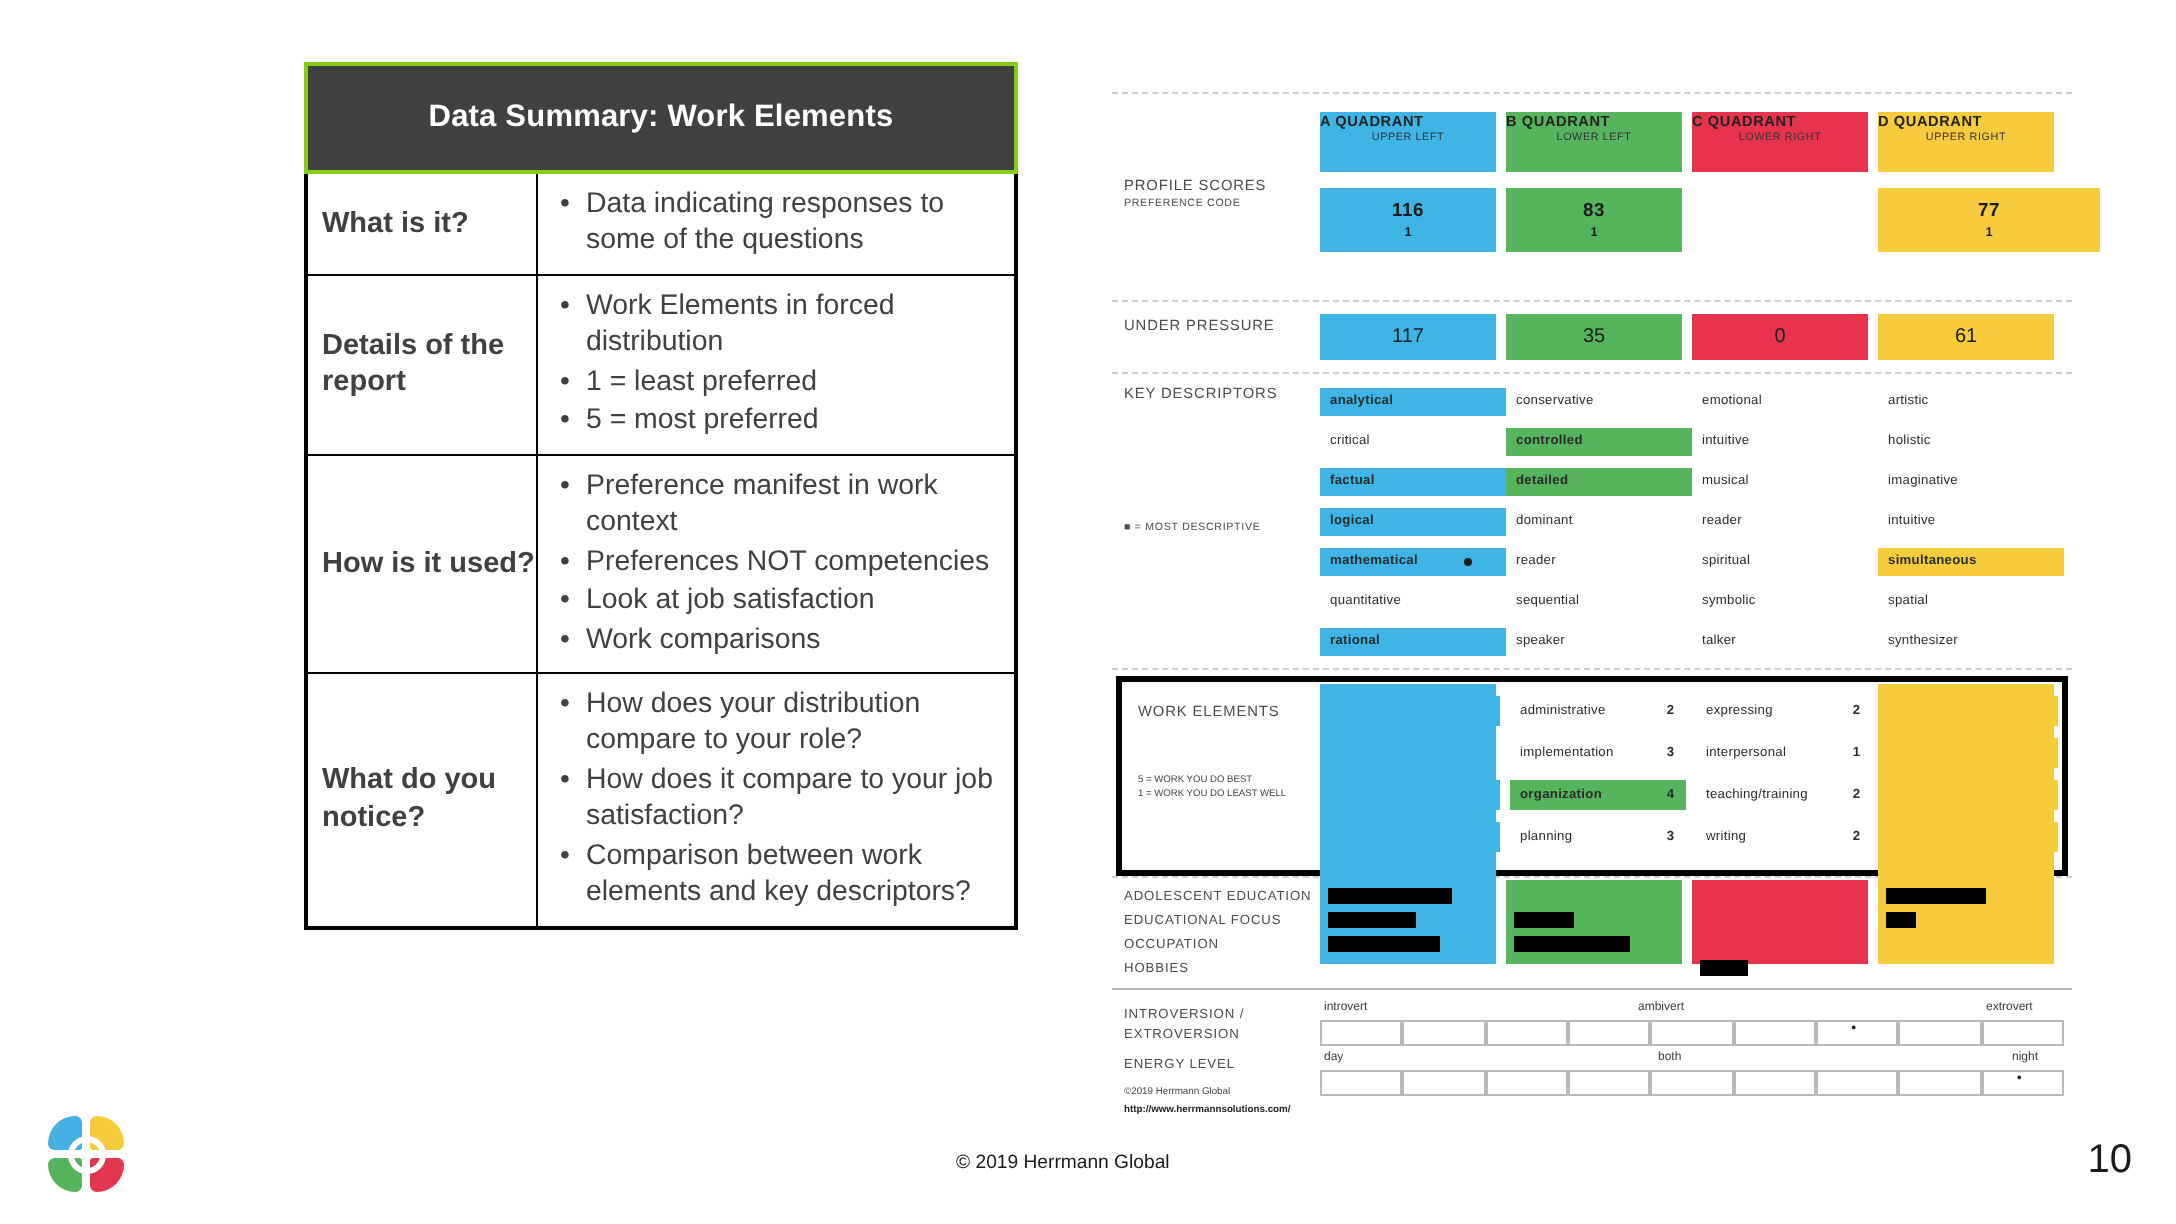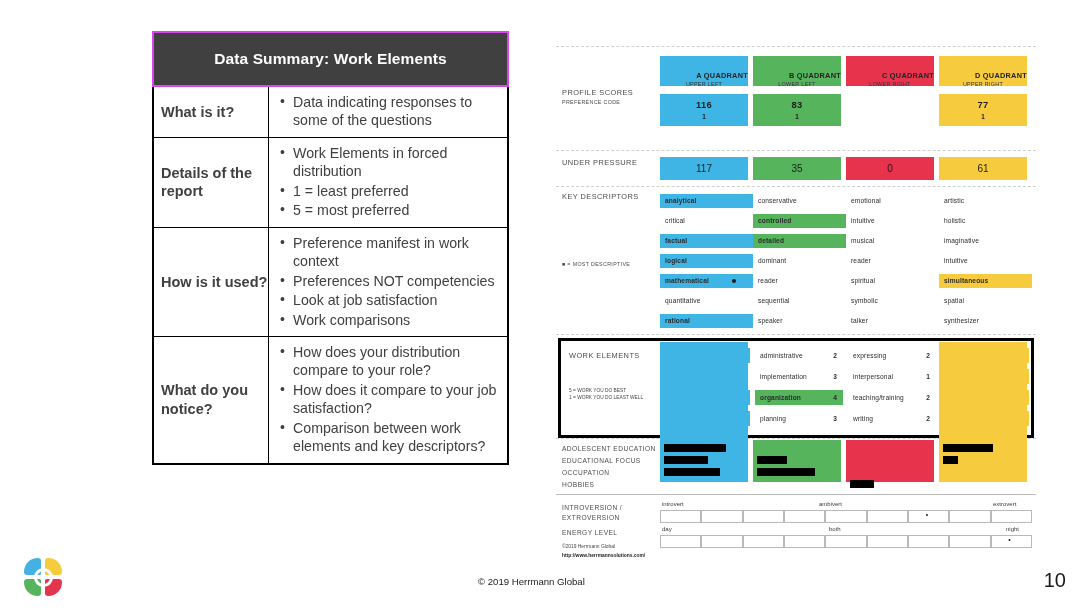--- a/index.html
+++ b/index.html
@@ -12,21 +12,21 @@
   
   #summary-table{
     position:absolute;left:152px;top:31px;width:357px;
     border:2px solid #000;border-collapse:collapse;
     background:#fff;
   }
   #summary-table .hdr-row td{
     background:#404040;color:#ffffff;
     font-size:15.5px;font-weight:bold;text-align:center;
     padding:17px 6px;letter-spacing:.1px;
-    border:2px solid #d946ef;
+    border:2px solid #84cc16;
   }
   #summary-table td{
     border:1.6px solid #000;
     vertical-align:middle;
   }
   #summary-table td.lbl{
     width:107px;padding:6px 0 6px 7px;
     font-size:14.5px;font-weight:bold;color:#404040;line-height:1.28;
   }
   #summary-table td.body{
@@ -79,22 +79,22 @@
         border-top:1px dashed #cfcfcf;}
   .rsect-label{
     position:absolute;color:#4b4b4b;font-size:7.4px;letter-spacing:.45px;
     white-space:nowrap;
   }
   .rsect-sub{
     position:absolute;color:#4b4b4b;font-size:5.3px;letter-spacing:.35px;
     white-space:nowrap;
   }
   .qblock{position:absolute;height:30px;}
-  .qname{font-size:7.3px;font-weight:bold;color:#222;text-align:right;
-         letter-spacing:.3px;padding-top:15px;}
+  .qname{font-size:7.3px;font-weight:bold;color:#222;text-align:left;
+         letter-spacing:.3px;padding-top:0;}
   .qsub{font-size:5.4px;color:#333;text-align:center;letter-spacing:.3px;margin-top:1px;}
   .vblock{position:absolute;height:32px;text-align:center;}
   .vbig{font-size:9.4px;font-weight:bold;color:#1d1d1d;padding-top:5px;letter-spacing:.3px;}
   .vsml{font-size:6.4px;font-weight:bold;color:#1d1d1d;margin-top:3px;}
   .pblock{position:absolute;height:23px;text-align:center;}
   .pval{font-size:10px;color:#1d1d1d;line-height:23px;}
 
   .kd{position:absolute;height:14px;font-size:6.6px;color:#2b2b2b;
       padding-left:5px;line-height:14px;white-space:nowrap;letter-spacing:.15px;}
   .kd.hl{font-weight:bold;}
@@ -216,21 +216,21 @@
   </div>
 
   <div class="vblock" id="ps0" style="left: 104px; top: 60px; width: 88px; background: rgb(62, 181, 229);">
     <div class="vbig">116</div>
     <div class="vsml">1</div>
   </div>
   <div class="vblock" id="ps1" style="left: 197px; top: 60px; width: 88px; background: rgb(86, 180, 93);">
     <div class="vbig">83</div>
     <div class="vsml">1</div>
   </div>
-  <div class="vblock" id="ps3" style="left: 383px; top: 60px; width: 88px; background: rgb(247, 203, 62);">
+  <div class="vblock" id="ps3" style="left: 383px; top: 60px; width: 111px; background: rgb(247, 203, 62);">
     <div class="vbig">77</div>
     <div class="vsml">1</div>
   </div>
 
   <div class="pblock" id="up0" style="left: 104px; top: 123px; width: 88px; background: rgb(62, 181, 229);">
     <div class="pval">117</div>
   </div>
   <div class="pblock" id="up1" style="left: 197px; top: 123px; width: 88px; background: rgb(86, 180, 93);">
     <div class="pval">35</div>
   </div>

